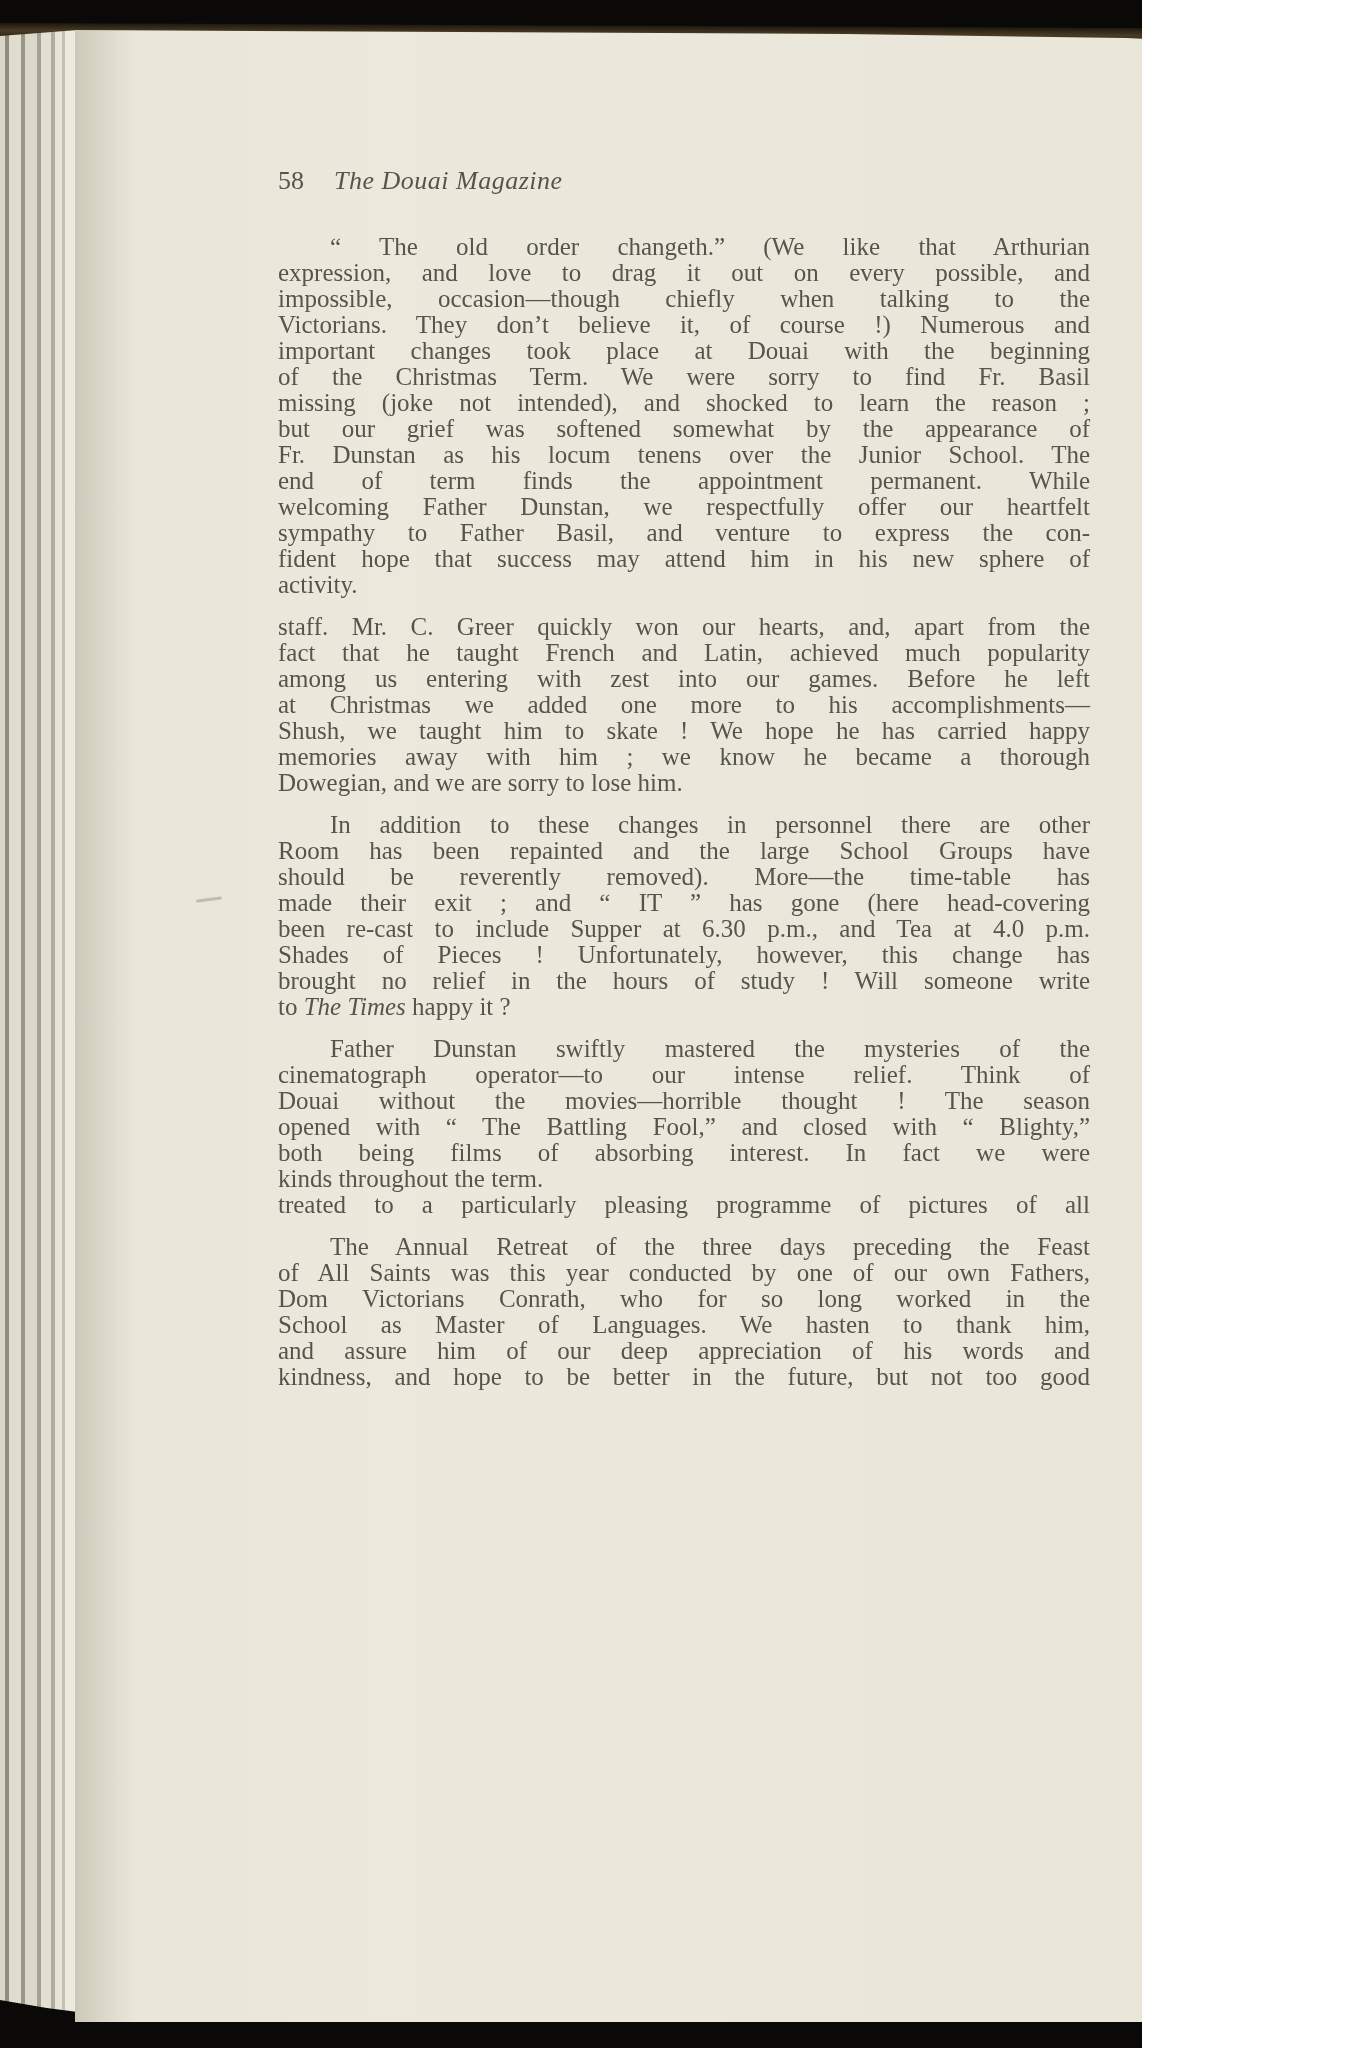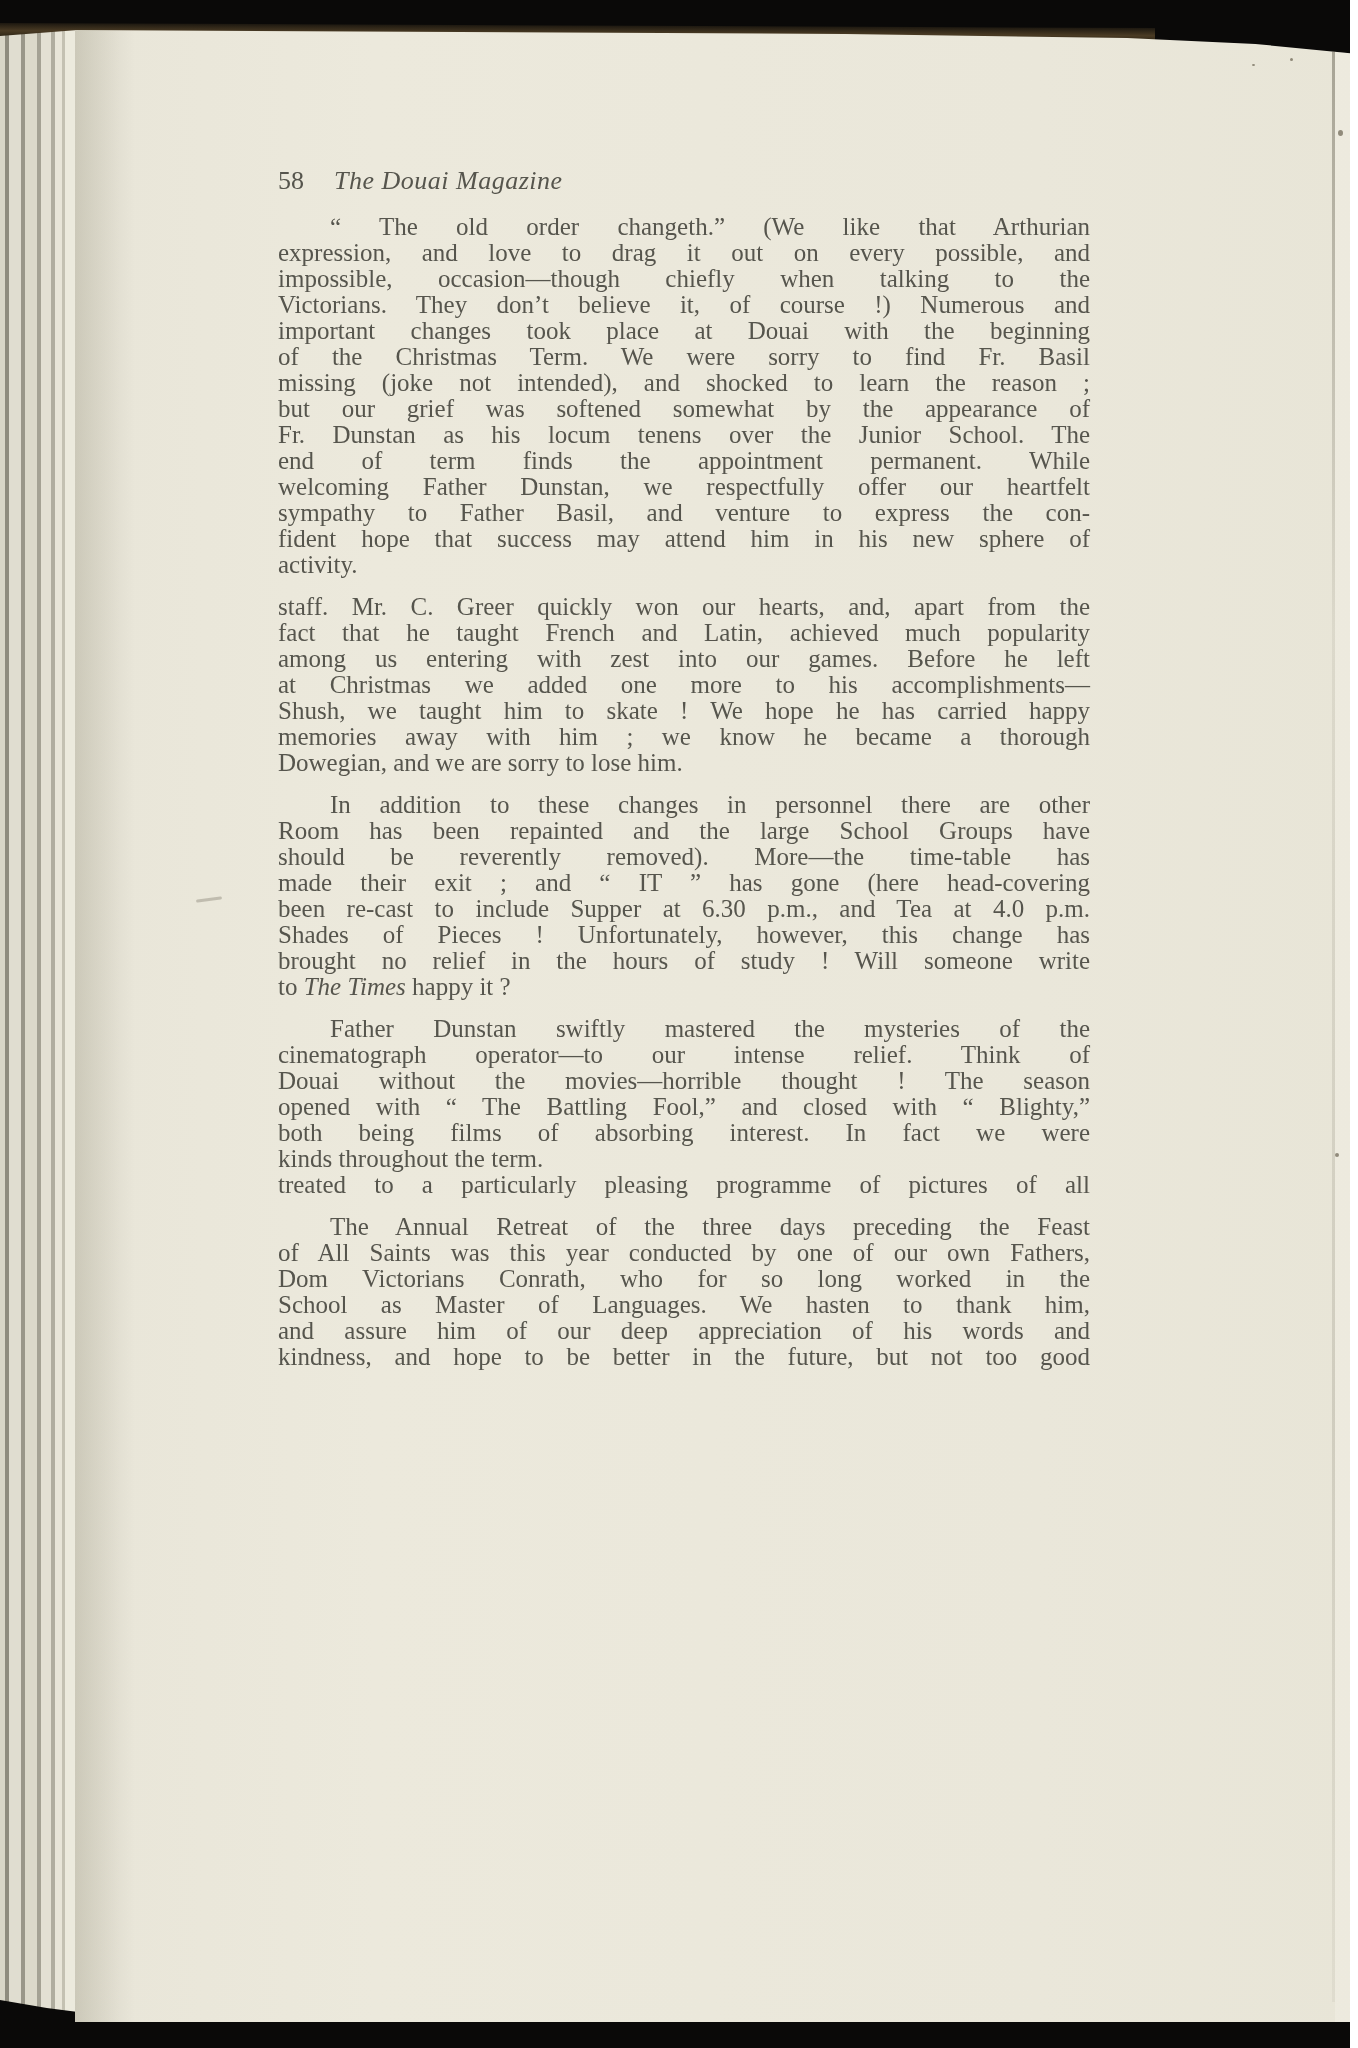--- a/index.html
+++ b/index.html
@@ -1,17 +1,17 @@
 <!DOCTYPE html>
 <html style="--paper: #ece9dc; --ink: #56554d; --bg: #0a0908; --cover: #4a3b24;"><head>
 <meta charset="utf-8">
 <style>
   html,body { margin:0; padding:0; }
   .scene {
-    position:relative; width:1350px; height:2048px;
+    position:relative; width:1142px; height:2048px;
     background:var(--bg,#0a0908); overflow:hidden;
     font-family:"Liberation Serif","DejaVu Serif",serif;
   }
   .cover-strip {
     position:absolute; left:0; top:23px; width:1155px; height:14px;
     background:linear-gradient(180deg,#1d1810,var(--cover,#4a3b24) 55%,#2c2415);
     transform:rotate(0.25deg); transform-origin:left center;
   }
   .page-edges {
     position:absolute; left:0; top:30px; width:78px; height:1982px;
@@ -51,21 +51,21 @@
     position:absolute; left:196px; top:898px; width:26px; height:3px;
     background:rgba(130,125,110,.40); transform:rotate(-8deg); border-radius:2px;
   }
   .content {
     position:absolute; left:278px; top:168px; width:812px;
     color:var(--ink,#56554d); font-size:25px; line-height:26px;
   }
   .header { display:flex; align-items:baseline; gap:30px; font-size:26px; }
   .title { font-style:italic; letter-spacing:.5px; }
   .paragraph { margin-top:16px; }
-  .paragraph:first-of-type { margin-top:20px; }
+  .paragraph:first-of-type { margin-top:40px; }
   .line { text-align:justify; text-align-last:justify; }
   .line.last { text-align-last:left; }
   .line.first { text-indent:52px; }
   .italic { font-style:italic; }
 </style>
 </head>
 <body>
 
 <div class="scene">
   <div class="cover-strip"></div>

